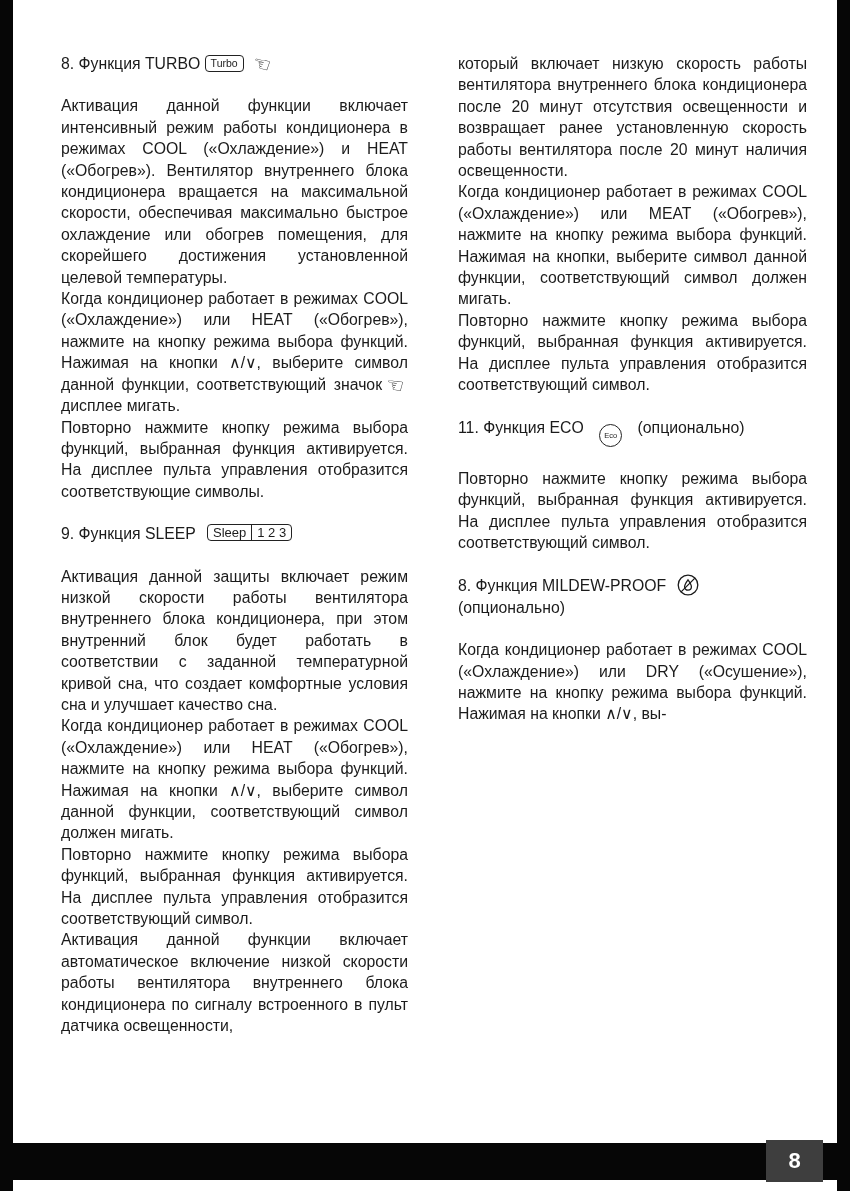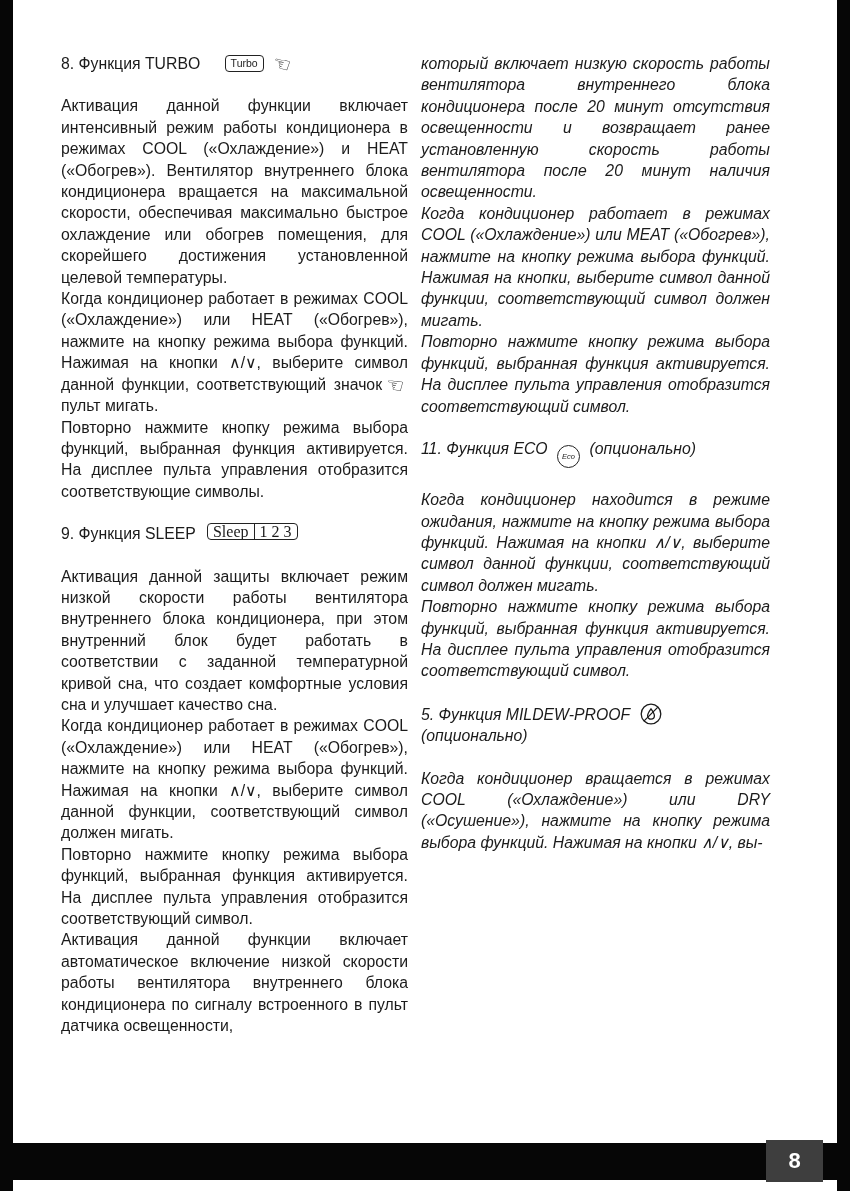--- a/index.html
+++ b/index.html
@@ -31,49 +31,48 @@
   }
   .page-num { color: #ffffff; font-size: 22px; font-weight: bold; }
 
   .col {
     position: absolute; top: 53px;
     font-size: 15.8px; line-height: 21.4px;
     text-align: justify;
     color: #1b1b1b;
   }
   .col-left  { left: 61px;  width: 347px; }
-  .col-right { left: 421px; width: 349px; font-style: italic; }
+  .col-right { left: 458px; width: 349px; }
   .col p { margin: 0; }
 
   .fn-heading {
     margin: 21px 0;
     text-align: left;
     font-size: 15.8px;
     white-space: normal;
   }
   .col .fn-heading:first-child { margin-top: 0; }
 
   .badge {
     display: inline-block;
     border: 1.2px solid #222;
     border-radius: 4px;
     font-size: 10.5px; line-height: 13px;
     padding: 1px 5px;
     vertical-align: 2px;
-    margin-left: 20px;
+    margin-left: 0;
   }
   .badge-group {
     display: inline-flex;
     border: 1.2px solid #222;
     border-radius: 4px;
-    font-size: 16px; line-height: 13px;
+    font-size: 13px; line-height: 13px;
     vertical-align: 2px;
     margin-left: 7px;
     overflow: hidden;
-    font-family: Liberation Serif, serif;
   }
   .badge-cell { padding: 1px 5px; }
   .badge-cell + .badge-cell { border-left: 1.2px solid #222; }
 
   .hand {
     font-size: 20px;
     display: inline-block;
     transform: rotate(14deg);
     margin-left: 5px;
     vertical-align: -2px;
@@ -84,21 +83,21 @@
   .icon-svg { vertical-align: -5px; margin-left: 6px; }
 
   .eco-circle {
     display: inline-flex;
     align-items: center; justify-content: center;
     width: 21px; height: 21px;
     border: 1.3px solid #222;
     border-radius: 50%;
     font-size: 7.5px;
     vertical-align: -5px;
-    margin: 0 5px;
+    margin: 0 11px;
   }
 </style>
 </head>
 <body>
 
 <div class="page">
 
   <div class="edge edge-left"></div>
   <div class="edge edge-right"></div>
 
@@ -110,21 +109,21 @@
 
   <div class="col col-left">
 
     <div class="fn-heading">
       <span>8. Функция TURBO</span>
       <span class="badge">Turbo</span>
       <span class="hand">☜</span>
     </div>
 
     <p>Активация данной функции включает интенсивный режим работы кондиционера в режимах COOL («Охлаждение») и HEAT («Обогрев»). Вентилятор внутреннего блока кондиционера вращается на максимальной скорости, обеспечивая максимально быстрое охлаждение или обогрев помещения, для скорейшего достижения установленной целевой температуры.</p>
-    <p><span>Когда кондиционер работает в режимах COOL («Охлаждение») или HEAT («Обогрев»), нажмите на кнопку режима выбора функций. Нажимая на кнопки ∧/∨, выберите символ данной функции, соответствующий значок</span><span class="hand inline-hand">☜</span><span>пульт мигать.</span></p>
+    <p><span>Когда кондиционер работает в режимах COOL («Охлаждение») или HEAT («Обогрев»), нажмите на кнопку режима выбора функций. Нажимая на кнопки ∧/∨, выберите символ данной функции, соответствующий значок</span><span class="hand inline-hand">☜</span><span>дисплее мигать.</span></p>
     <p>Повторно нажмите кнопку режима выбора функций, выбранная функция активируется. На дисплее пульта управления отобразится соответствующие символы.</p>
 
     <div class="fn-heading">
       <span>9. Функция SLEEP</span>
       <span class="badge-group">
         <span class="badge-cell">Sleep</span>
         <span class="badge-cell">1 2 3</span>
       </span>
     </div>
 
@@ -142,32 +141,31 @@
     <p>который включает низкую скорость работы вентилятора внутреннего блока кондиционера после 20 минут отсутствия освещенности и возвращает ранее установленную скорость работы вентилятора после 20 минут наличия освещенности.</p>
     <p>Когда кондиционер работает в режимах COOL («Охлаждение») или MEAT («Обогрев»), нажмите на кнопку режима выбора функций. Нажимая на кнопки, выберите символ данной функции, соответствующий символ должен мигать.</p>
     <p>Повторно нажмите кнопку режима выбора функций, выбранная функция активируется. На дисплее пульта управления отобразится соответствующий символ.</p>
 
     <div class="fn-heading">
       <span>11. Функция ECO</span>
       <span class="eco-circle">Eco</span>
       <span>(опционально)</span>
     </div>
 
-    <p>Когда кондиционер находится в режиме ожидания, нажмите на кнопку режима выбора функций. Нажимая на кнопки ∧/∨, выберите символ данной функции, соответствующий символ должен мигать.</p>
     <p>Повторно нажмите кнопку режима выбора функций, выбранная функция активируется. На дисплее пульта управления отобразится соответствующий символ.</p>
 
     <div class="fn-heading">
-      <span>5. Функция MILDEW-PROOF</span>
+      <span>8. Функция MILDEW-PROOF</span>
       <svg class="icon-svg" width="22" height="22" viewBox="0 0 22 22">
         <g fill="none" stroke="#1b1b1b" stroke-width="1.3" stroke-linecap="round">
           <circle cx="11" cy="11" r="9.8"></circle>
           <path d="M11 5.8 C8.6 9 7.6 11 7.6 12.8 a3.4 3.4 0 0 0 6.8 0 C14.4 11 13.4 9 11 5.8 Z"></path>
           <line x1="4.6" y1="17.4" x2="17.4" y2="4.6"></line>
         </g>
       </svg>
       <span>(опционально)</span>
     </div>
 
-    <p>Когда кондиционер вращается в режимах COOL («Охлаждение») или DRY («Осушение»), нажмите на кнопку режима выбора функций. Нажимая на кнопки ∧/∨, вы-</p>
+    <p>Когда кондиционер работает в режимах COOL («Охлаждение») или DRY («Осушение»), нажмите на кнопку режима выбора функций. Нажимая на кнопки ∧/∨, вы-</p>
 
   </div>
 
 </div>
 
 </body></html>

